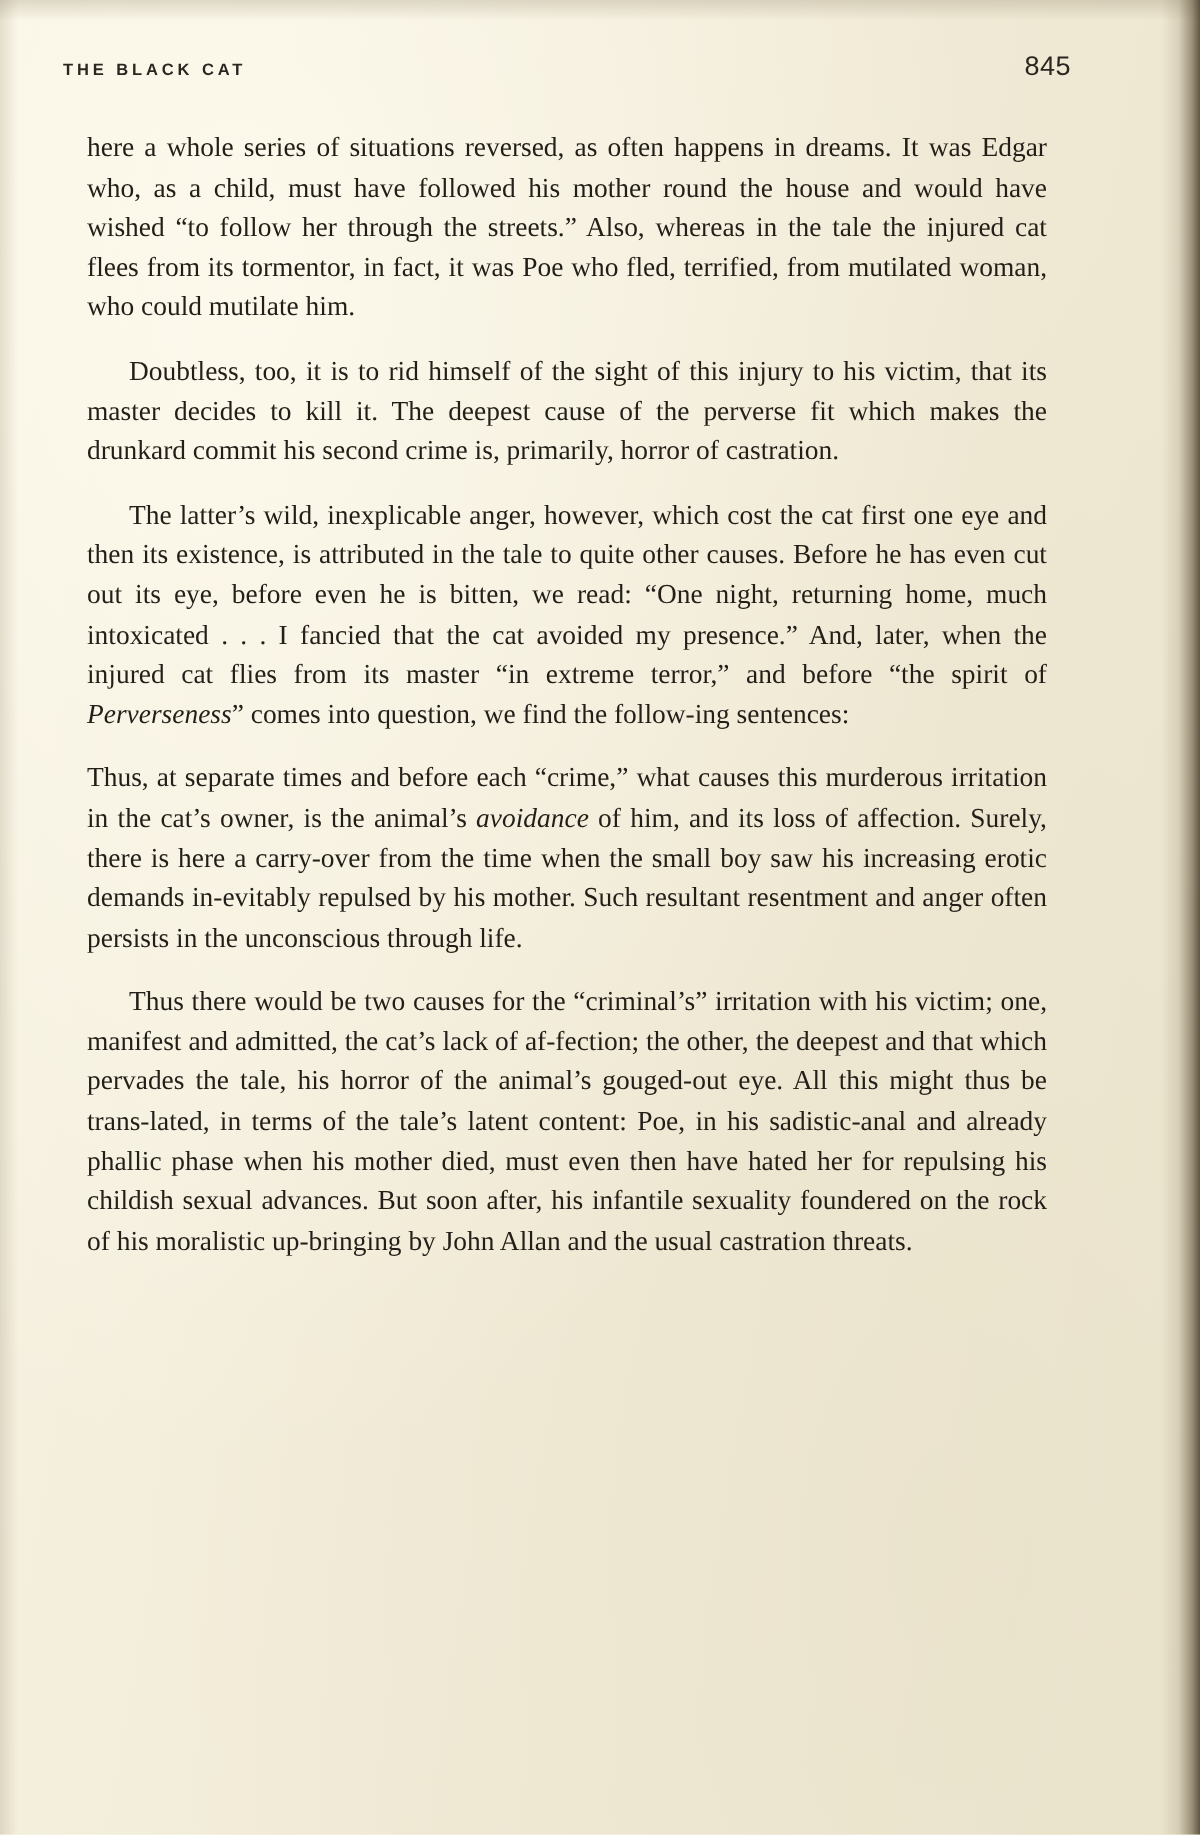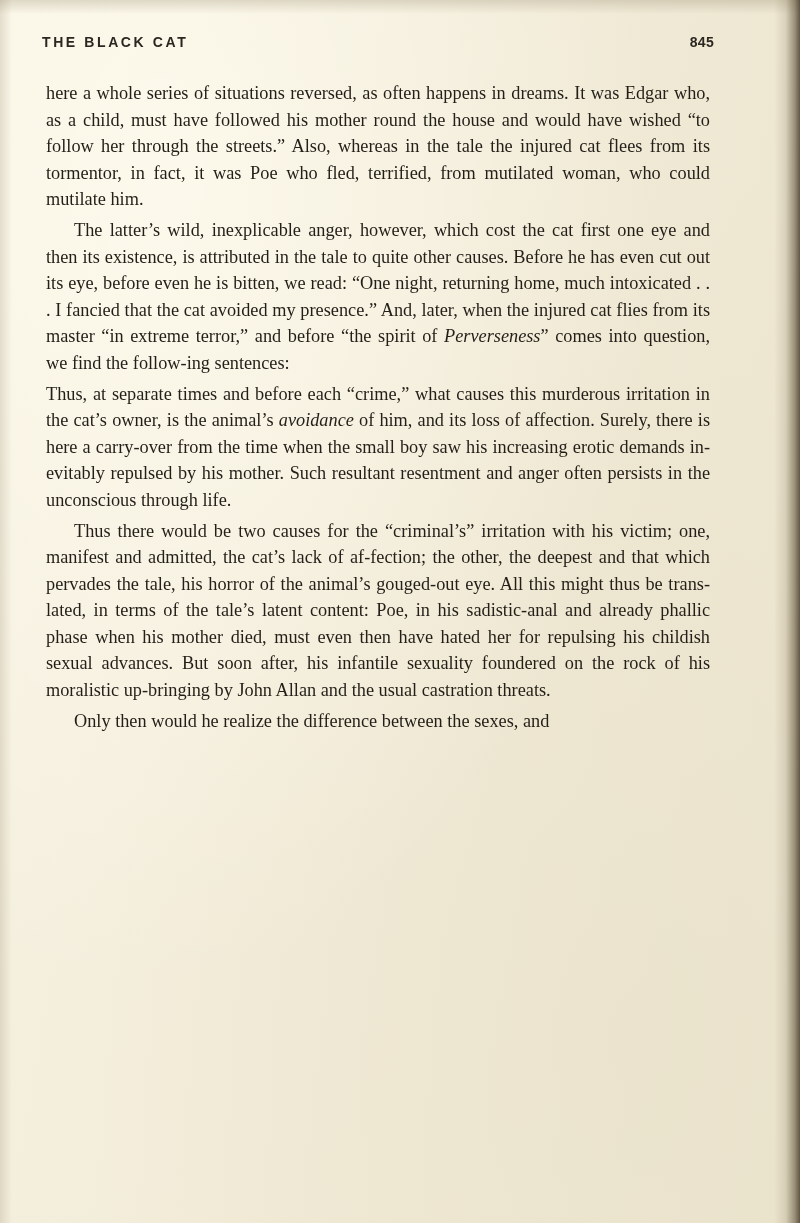--- a/index.html
+++ b/index.html
@@ -56,43 +56,43 @@
   }
   .runhead {
     display: flex;
     justify-content: space-between;
     align-items: baseline;
     width: 672px;
     margin-bottom: 30px;
   }
   .runhead .title {
     font-family: "Liberation Sans", sans-serif;
-    font-size: 14px;
+    font-size: 11px;
     font-weight: bold;
     letter-spacing: 2.6px;
     color: #2b2620;
   }
   .runhead .folio {
     font-family: "Liberation Sans", sans-serif;
-    font-size: 14px;
-    font-weight: bold;
+    font-size: 18px;
+    font-weight: normal;
     letter-spacing: 0.3px;
     color: #2b2620;
   }
   .body-text {
     width: 672px;
     font-size: 18.3px;
     line-height: 26.6px;
     color: #231f18;
     text-align: justify;
     text-justify: inter-word;
     hyphens: manual;
   }
   .body-text p {
-    margin: 4px;
+    margin: 16px;
     text-indent: 28px;
   }
   .body-text p.noindent {
     text-indent: 0;
   }
   .quote {
     width: 636px;
     margin: 11px 0 12px 0;
     font-size: 18.3px;
     line-height: 26.6px;
@@ -115,22 +115,22 @@
 
   <div class="content">
 
     <div class="runhead">
       <div class="title">THE BLACK CAT</div>
       <div class="folio">845</div>
     </div>
 
     <div class="body-text">
       <p class="noindent">here a whole series of situations reversed, as often happens in dreams. It was Edgar who, as a child, must have followed his mother round the house and would have wished “to follow her through the streets.” Also, whereas in the tale the injured cat flees from its tormentor, in fact, it was Poe who fled, terrified, from mutilated woman, who could mutilate him.</p>
+      <p>Doubtless, too, it is to rid himself of the sight of this injury to his victim, that its master decides to kill it. The deepest cause of the perverse fit which makes the drunkard commit his second crime is, primarily, horror of castration.</p>
       <p>The latter’s wild, inexplicable anger, however, which cost the cat first one eye and then its existence, is attributed in the tale to quite other causes. Before he has even cut out its eye, before even he is bitten, we read: “One night, returning home, much intoxicated . . . I fancied that the cat avoided my presence.” And, later, when the injured cat flies from its master “in extreme terror,” and before “the spirit of <em>Perverseness</em>” comes into question, we find the follow-ing sentences:</p>
 
 
       <p class="noindent">Thus, at separate times and before each “crime,” what causes this murderous irritation in the cat’s owner, is the animal’s <em>avoidance</em> of him, and its loss of affection. Surely, there is here a carry-over from the time when the small boy saw his increasing erotic demands in-evitably repulsed by his mother. Such resultant resentment and anger often persists in the unconscious through life.</p>
       <p>Thus there would be two causes for the “criminal’s” irritation with his victim; one, manifest and admitted, the cat’s lack of af-fection; the other, the deepest and that which pervades the tale, his horror of the animal’s gouged-out eye. All this might thus be trans-lated, in terms of the tale’s latent content: Poe, in his sadistic-anal and already phallic phase when his mother died, must even then have hated her for repulsing his childish sexual advances. But soon after, his infantile sexuality foundered on the rock of his moralistic up-bringing by John Allan and the usual castration threats.</p>
-      <p>Only then would he realize the difference between the sexes, and</p>
     </div>
 
   </div>
 </div>
 
 </body></html>

